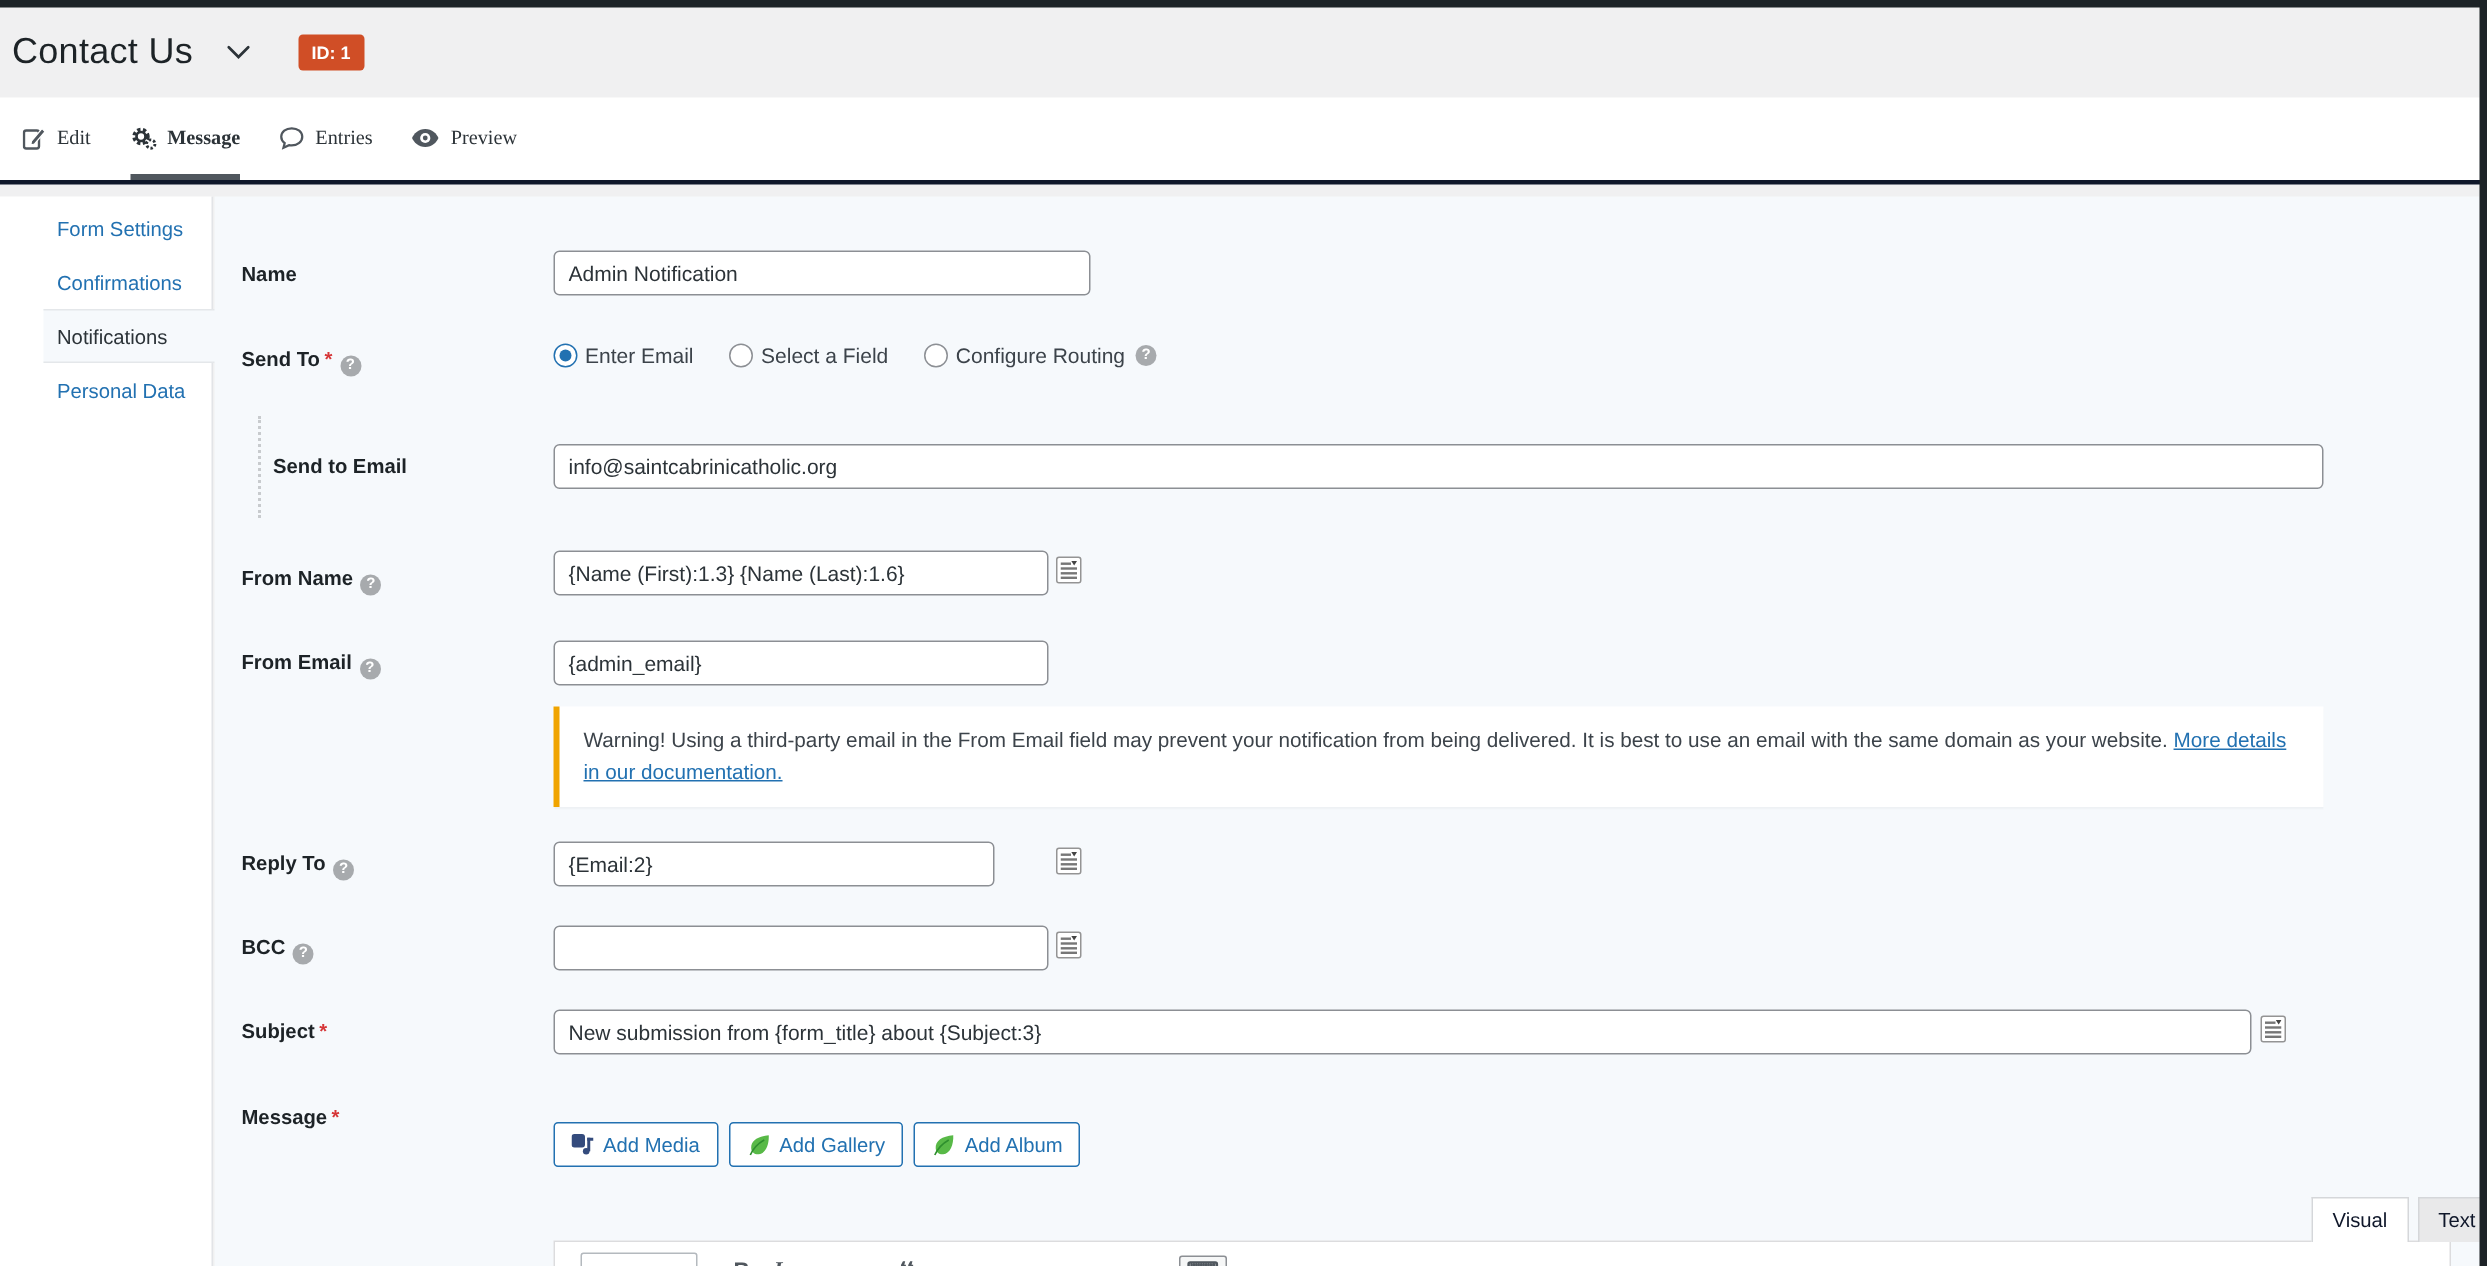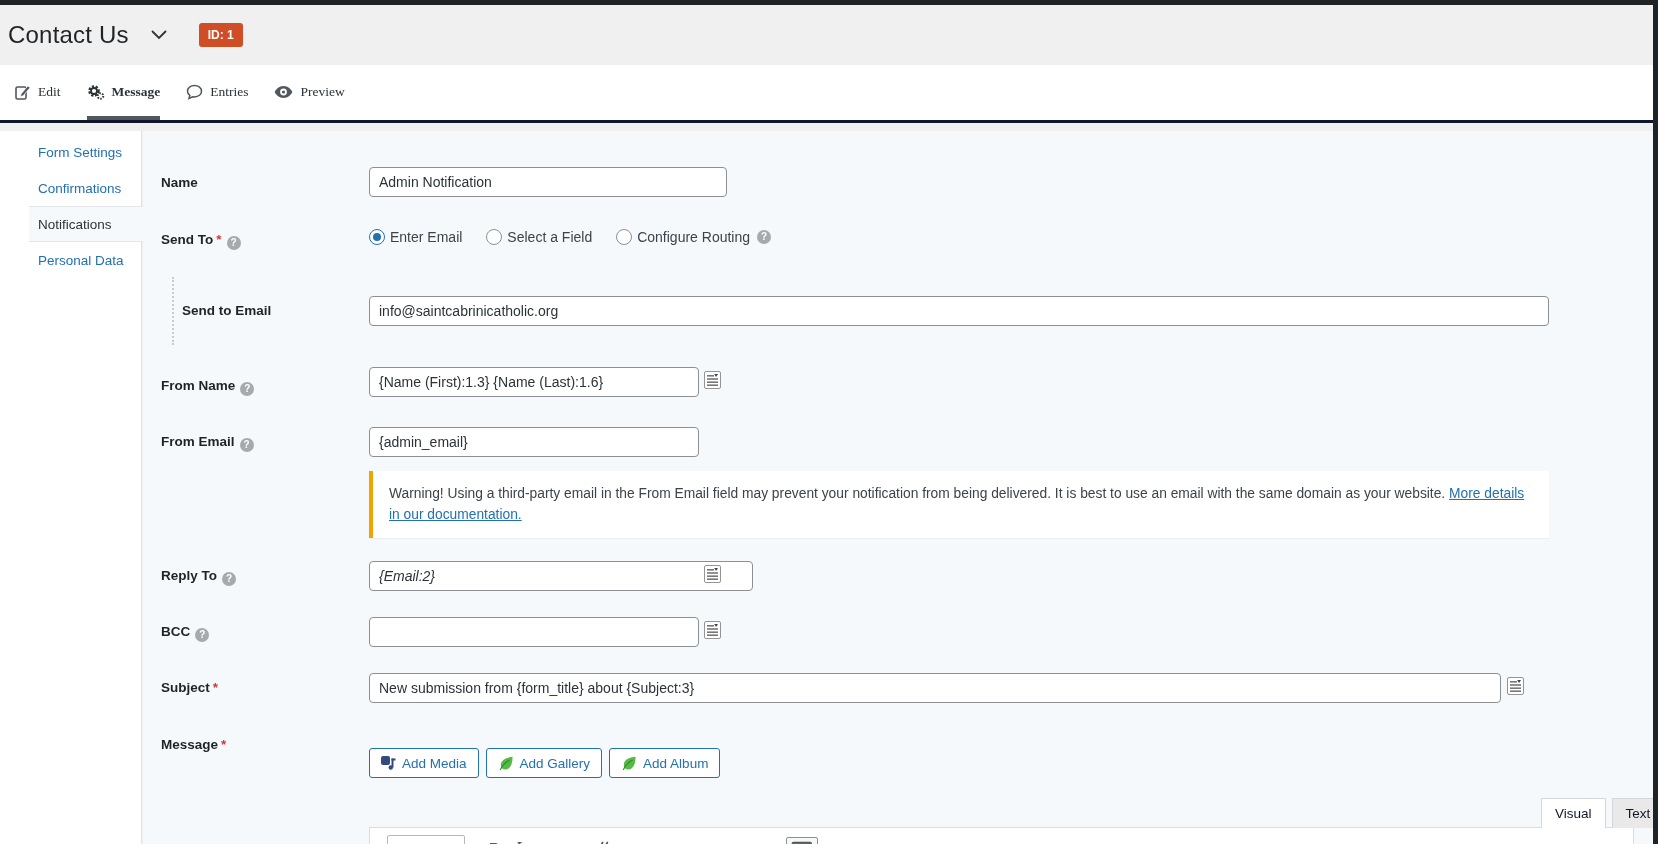--- a/index.html
+++ b/index.html
@@ -210,21 +210,21 @@
   </div>
   <input class="tinput" style="left: 226px; top: 296px; width: 330px;" value="{admin_email}">
 
   <div class="warning-box" style="left:226px; top:340px; width:1180px;">
     <span>Warning! Using a third-party email in the From Email field may prevent your notification from being delivered. It is best to use an email with the same domain as your website. </span><a href="#">More details in our documentation.</a>
   </div>
 
   <div class="flabel" style="left:18px; top:437px;">
     <span>Reply To</span><span class="help">?</span>
   </div>
-  <input class="tinput" style="left: 226px; top: 430px; width: 384px; font-style: italic;" value="{Email:2}">
+  <input class="tinput" style="left: 226px; top: 430px; width: 294px;" value="{Email:2}">
   <button class="merge-btn" style="left:561px; top:434px;">
     <svg width="11" height="12" viewBox="0 0 11 12">
         <rect x="0" y="1" width="7" height="1.6" fill="#777"></rect>
         <rect x="0" y="4.2" width="11" height="1.6" fill="#777"></rect>
         <rect x="0" y="7.4" width="11" height="1.6" fill="#777"></rect>
         <rect x="0" y="10.4" width="11" height="1.6" fill="#777"></rect>
         <path d="M7.2 0 L11 0 L9.1 3 Z" fill="#444"></path>
       </svg>
   </button>
 

